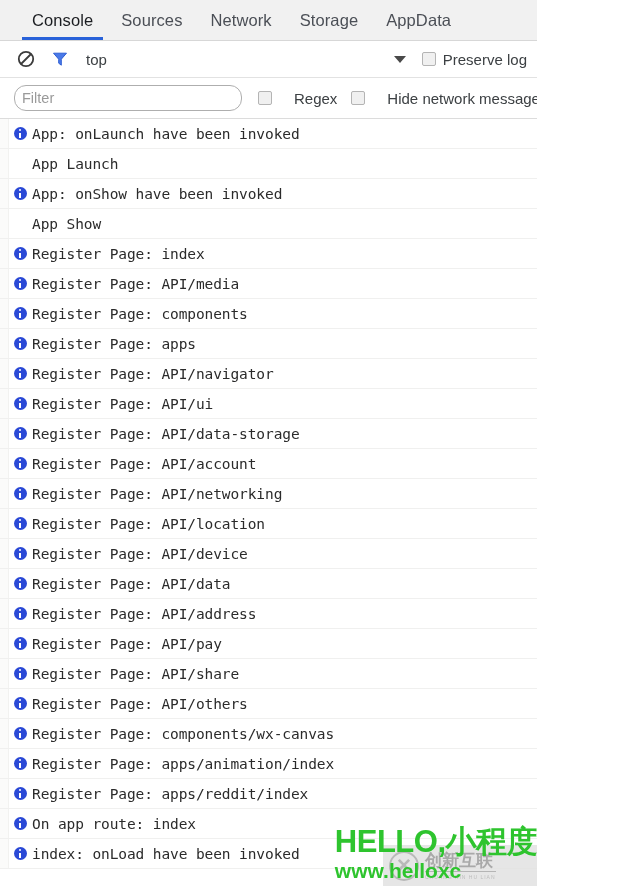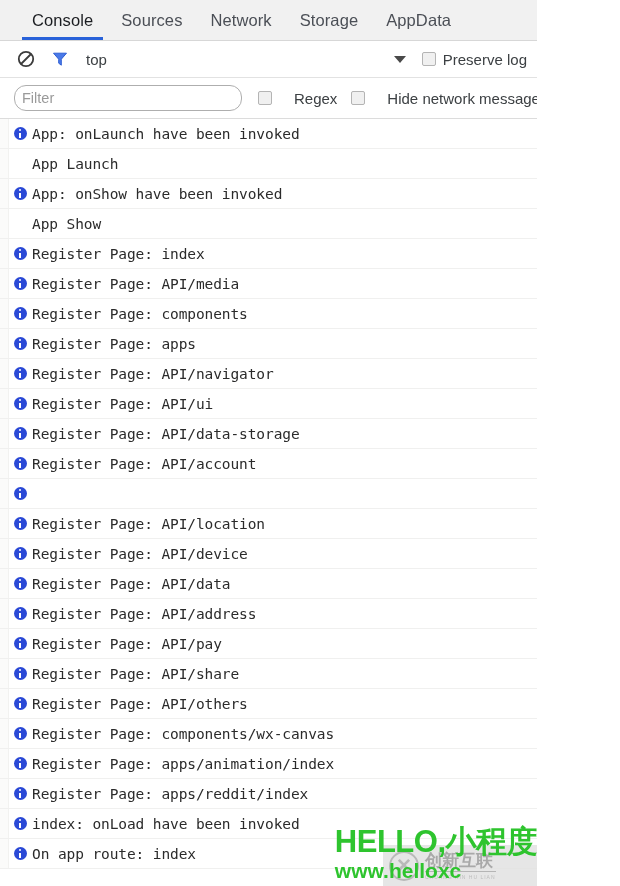--- a/index.html
+++ b/index.html
@@ -453,20 +453,21 @@
       <div class="log-row">
         <span class="log-icon">
           <span class="info-dot"></span>
         </span>
         <span class="log-text">Register Page: API/account</span>
       </div>
       <div class="log-row">
         <span class="log-icon">
           <span class="info-dot"></span>
         </span>
+        <span class="log-text">Register Page: API/networking</span>
       </div>
       <div class="log-row">
         <span class="log-icon">
           <span class="info-dot"></span>
         </span>
         <span class="log-text">Register Page: API/location</span>
       </div>
       <div class="log-row">
         <span class="log-icon">
           <span class="info-dot"></span>
@@ -518,27 +519,27 @@
       <div class="log-row">
         <span class="log-icon">
           <span class="info-dot"></span>
         </span>
         <span class="log-text">Register Page: apps/reddit/index</span>
       </div>
       <div class="log-row">
         <span class="log-icon">
           <span class="info-dot"></span>
         </span>
+        <span class="log-text">On app route: index</span>
+      </div>
+      <div class="log-row">
+        <span class="log-icon">
+          <span class="info-dot"></span>
+        </span>
         <span class="log-text">index: onLoad have been invoked</span>
-      </div>
-      <div class="log-row">
-        <span class="log-icon">
-          <span class="info-dot"></span>
-        </span>
-        <span class="log-text">On app route: index</span>
       </div>
     </div>
 
   <div class="watermark">
     <div class="wm-line1">HELLO,小程度</div>
     <div class="wm-line2">www.helloxc</div>
   </div>
   <div class="wm-logo">
     <div class="wm-mark">✕</div>
     <div class="wm-brand">

